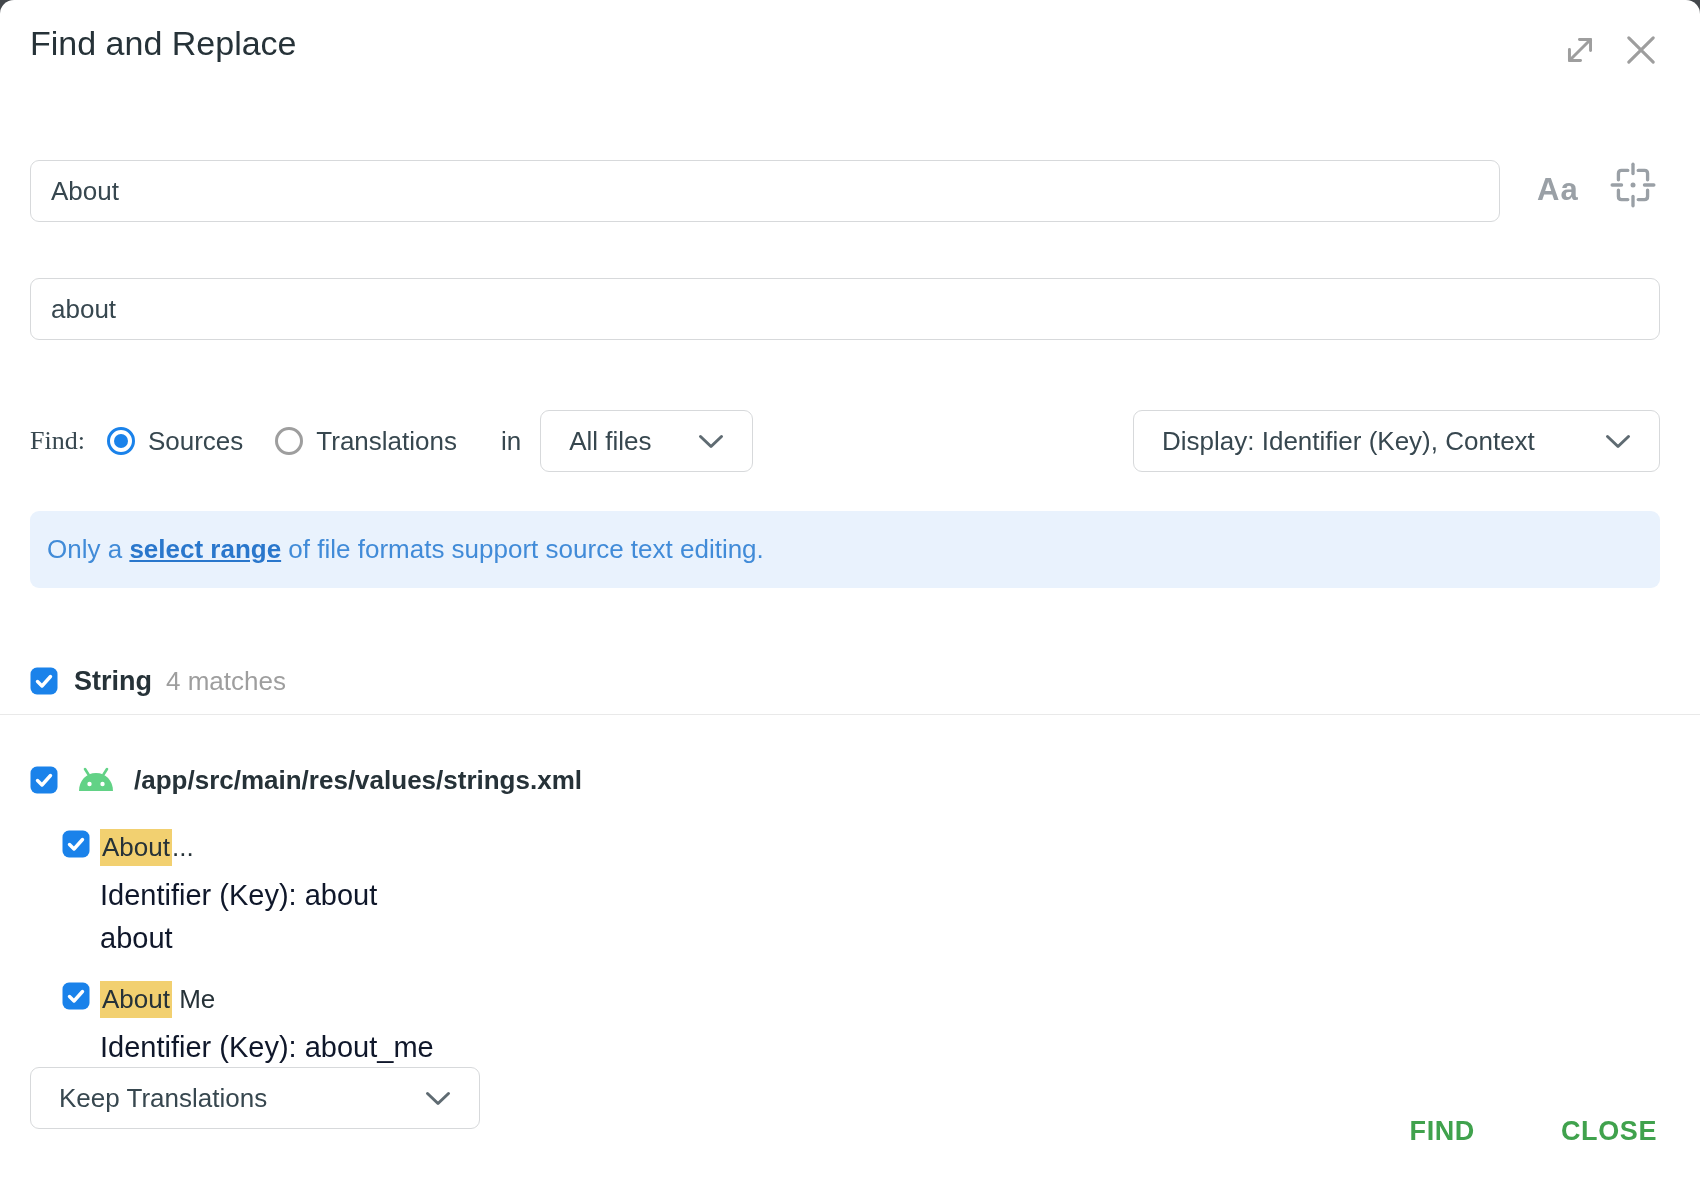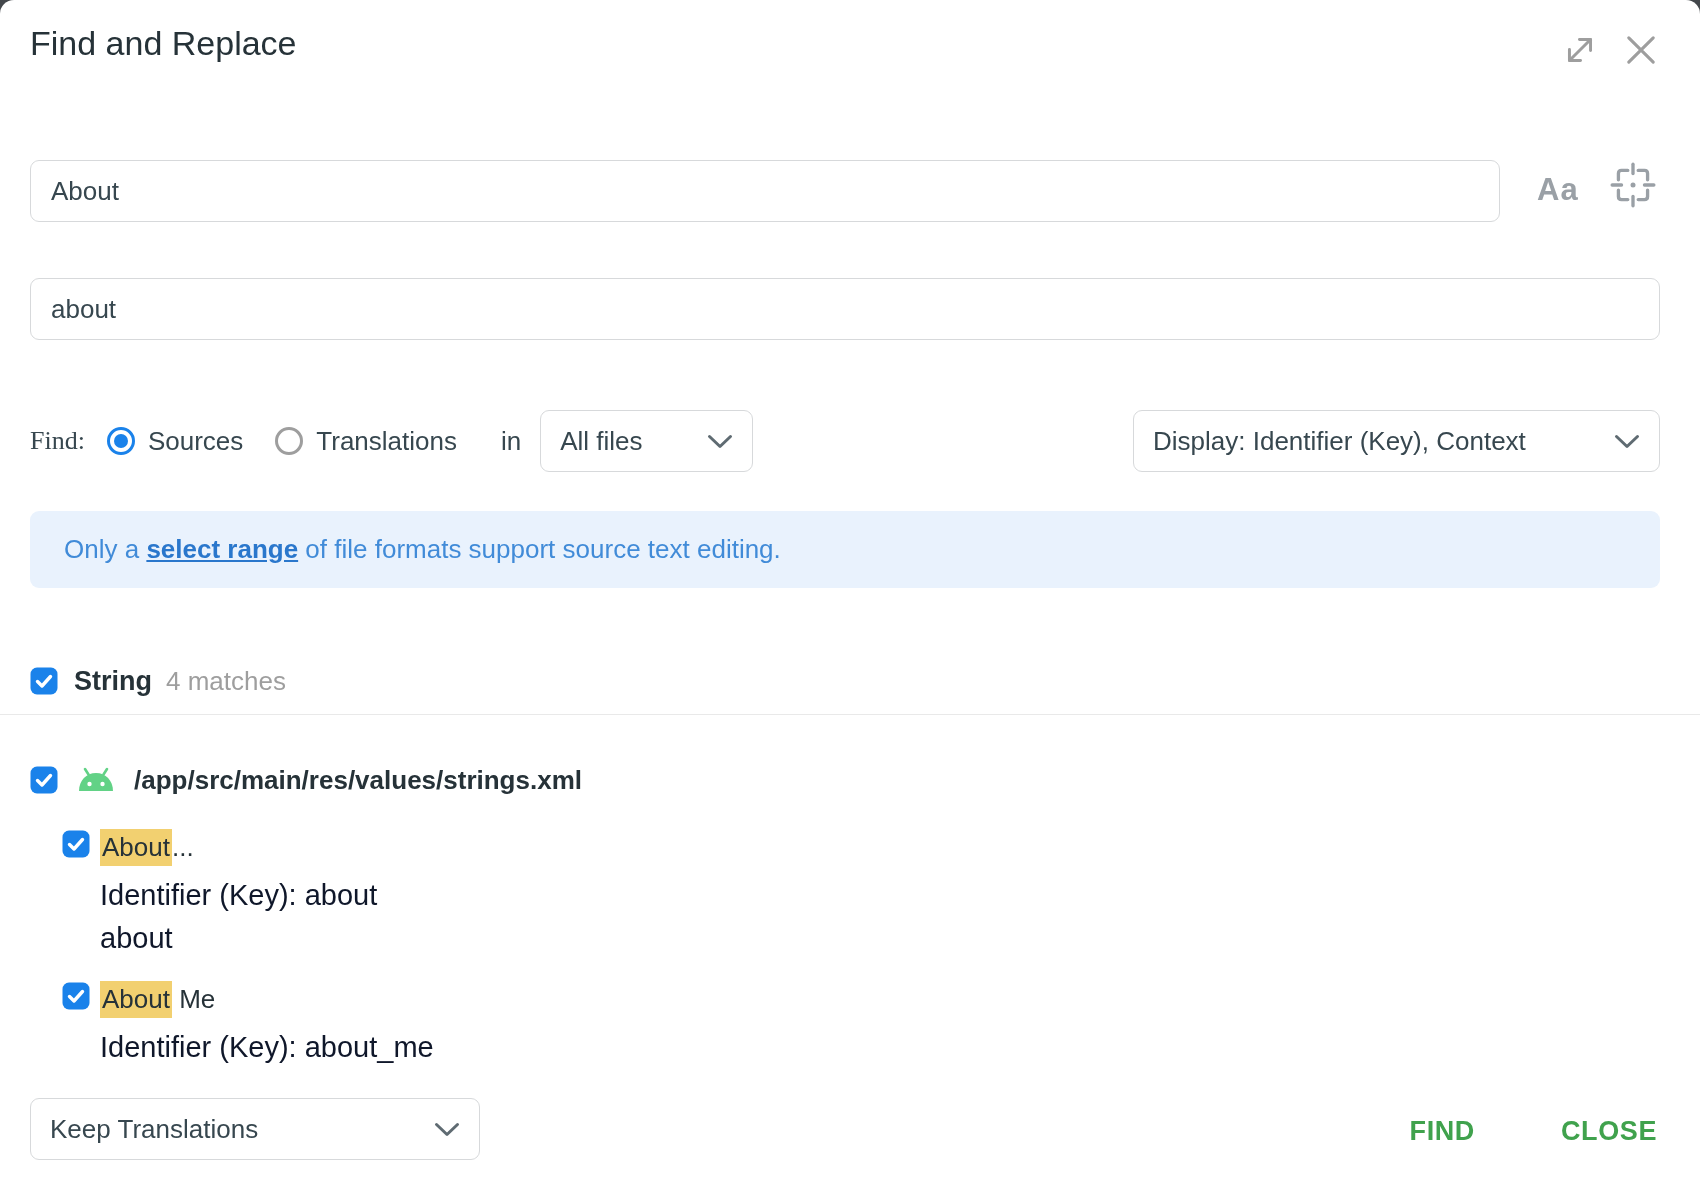--- a/index.html
+++ b/index.html
@@ -57,30 +57,30 @@
     content: ''; position: absolute; inset: 4px;
     background: #1a82ea; border-radius: 50%;
   }
   .radio-label { margin-left: 13px; cursor: pointer; }
   .gap-lg { margin-left: 32px; }
   .in-label { margin-left: 44px; margin-right: 19px; }
 
   .select-box {
     border: 1px solid #d7d9db; border-radius: 9px; height: 62px;
     display: flex; align-items: center; justify-content: space-between;
-    padding: 0 19px; font-size: 26px; color: #37474f;
+    padding: 0 28px; font-size: 26px; color: #37474f;
     background: #fff; cursor: pointer;
   }
   .scope-select   { width: 213px; }
   .display-select { position: absolute; left: 1133px; top: 410px; width: 527px; }
 
   .banner {
     position: absolute; left: 30px; top: 511px; width: 1630px; height: 77px;
     background: #e9f2fd; border-radius: 9px;
-    display: flex; align-items: center; padding: 0 34px;
+    display: flex; align-items: center; padding: 0 17px;
     font-size: 26px; color: #418bd8;
   }
   .banner a { color: #2a77cc; font-weight: 700; text-decoration: underline; cursor: pointer; }
   .banner .part { white-space: pre; }
 
   .checkbox { display: inline-block; width: 28px; height: 28px; flex: none; cursor: pointer; }
 
   .group-row {
     position: absolute; left: 30px; top: 664px; height: 34px;
     display: flex; align-items: center;
@@ -103,21 +103,21 @@
   .result-line { display: flex; align-items: flex-start; }
   .result-text {
     margin-left: 10px; font-size: 26px; color: #263238; line-height: 34px;
     padding-top: 0px;
   }
   .hl { background: #f2d070; padding: 3px 2px 4px 2px; }
   .result-meta { margin-left: 38px; margin-top: 10px; }
   .result-meta div { font-size: 29px; color: #0f172a; line-height: 43px; }
   .result-meta div:empty { display: none; }
 
-  .footer-select { position: absolute; left: 30px; top: 1098px; width: 450px; }
+  .footer-select { position: absolute; left: 30px; top: 1067px; width: 450px; }
   .footer-actions {
     position: absolute; right: 43px; top: 1116px;
     display: flex; gap: 86px; align-items: center;
   }
   .text-btn {
     background: none; border: none; cursor: pointer;
     font-family: "Liberation Sans", sans-serif;
     font-size: 27px; font-weight: 700; color: #40a24d; letter-spacing: 0.6px;
   }
   .chev { flex: none; margin-left: 14px; }

